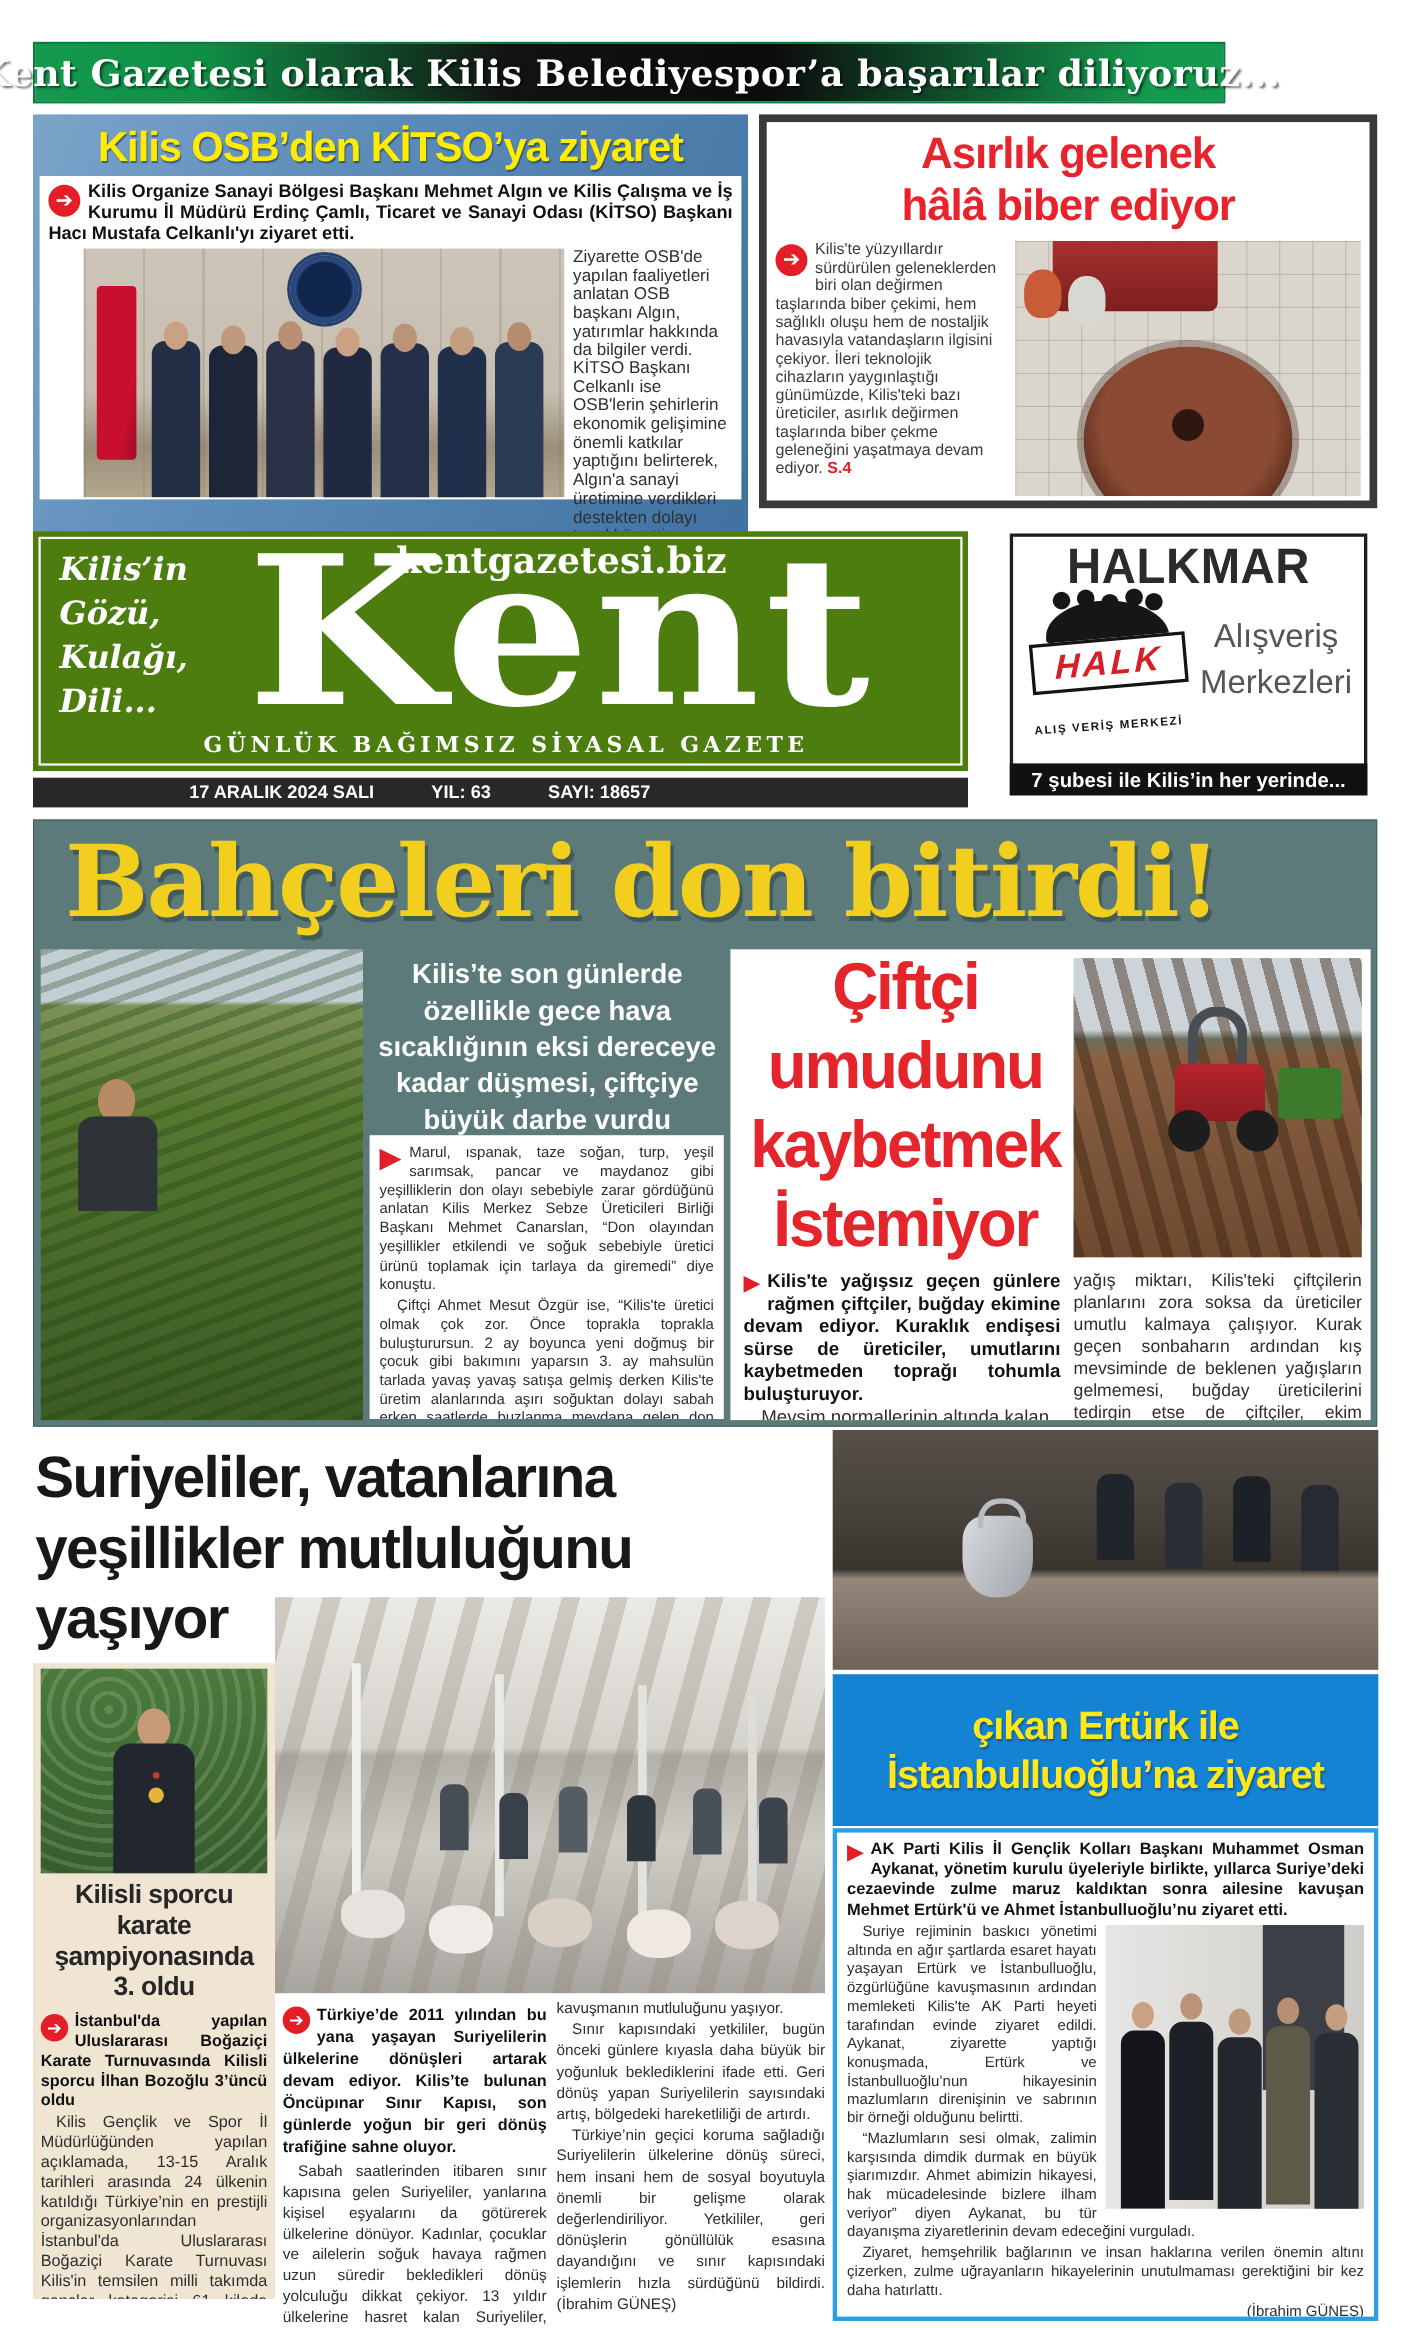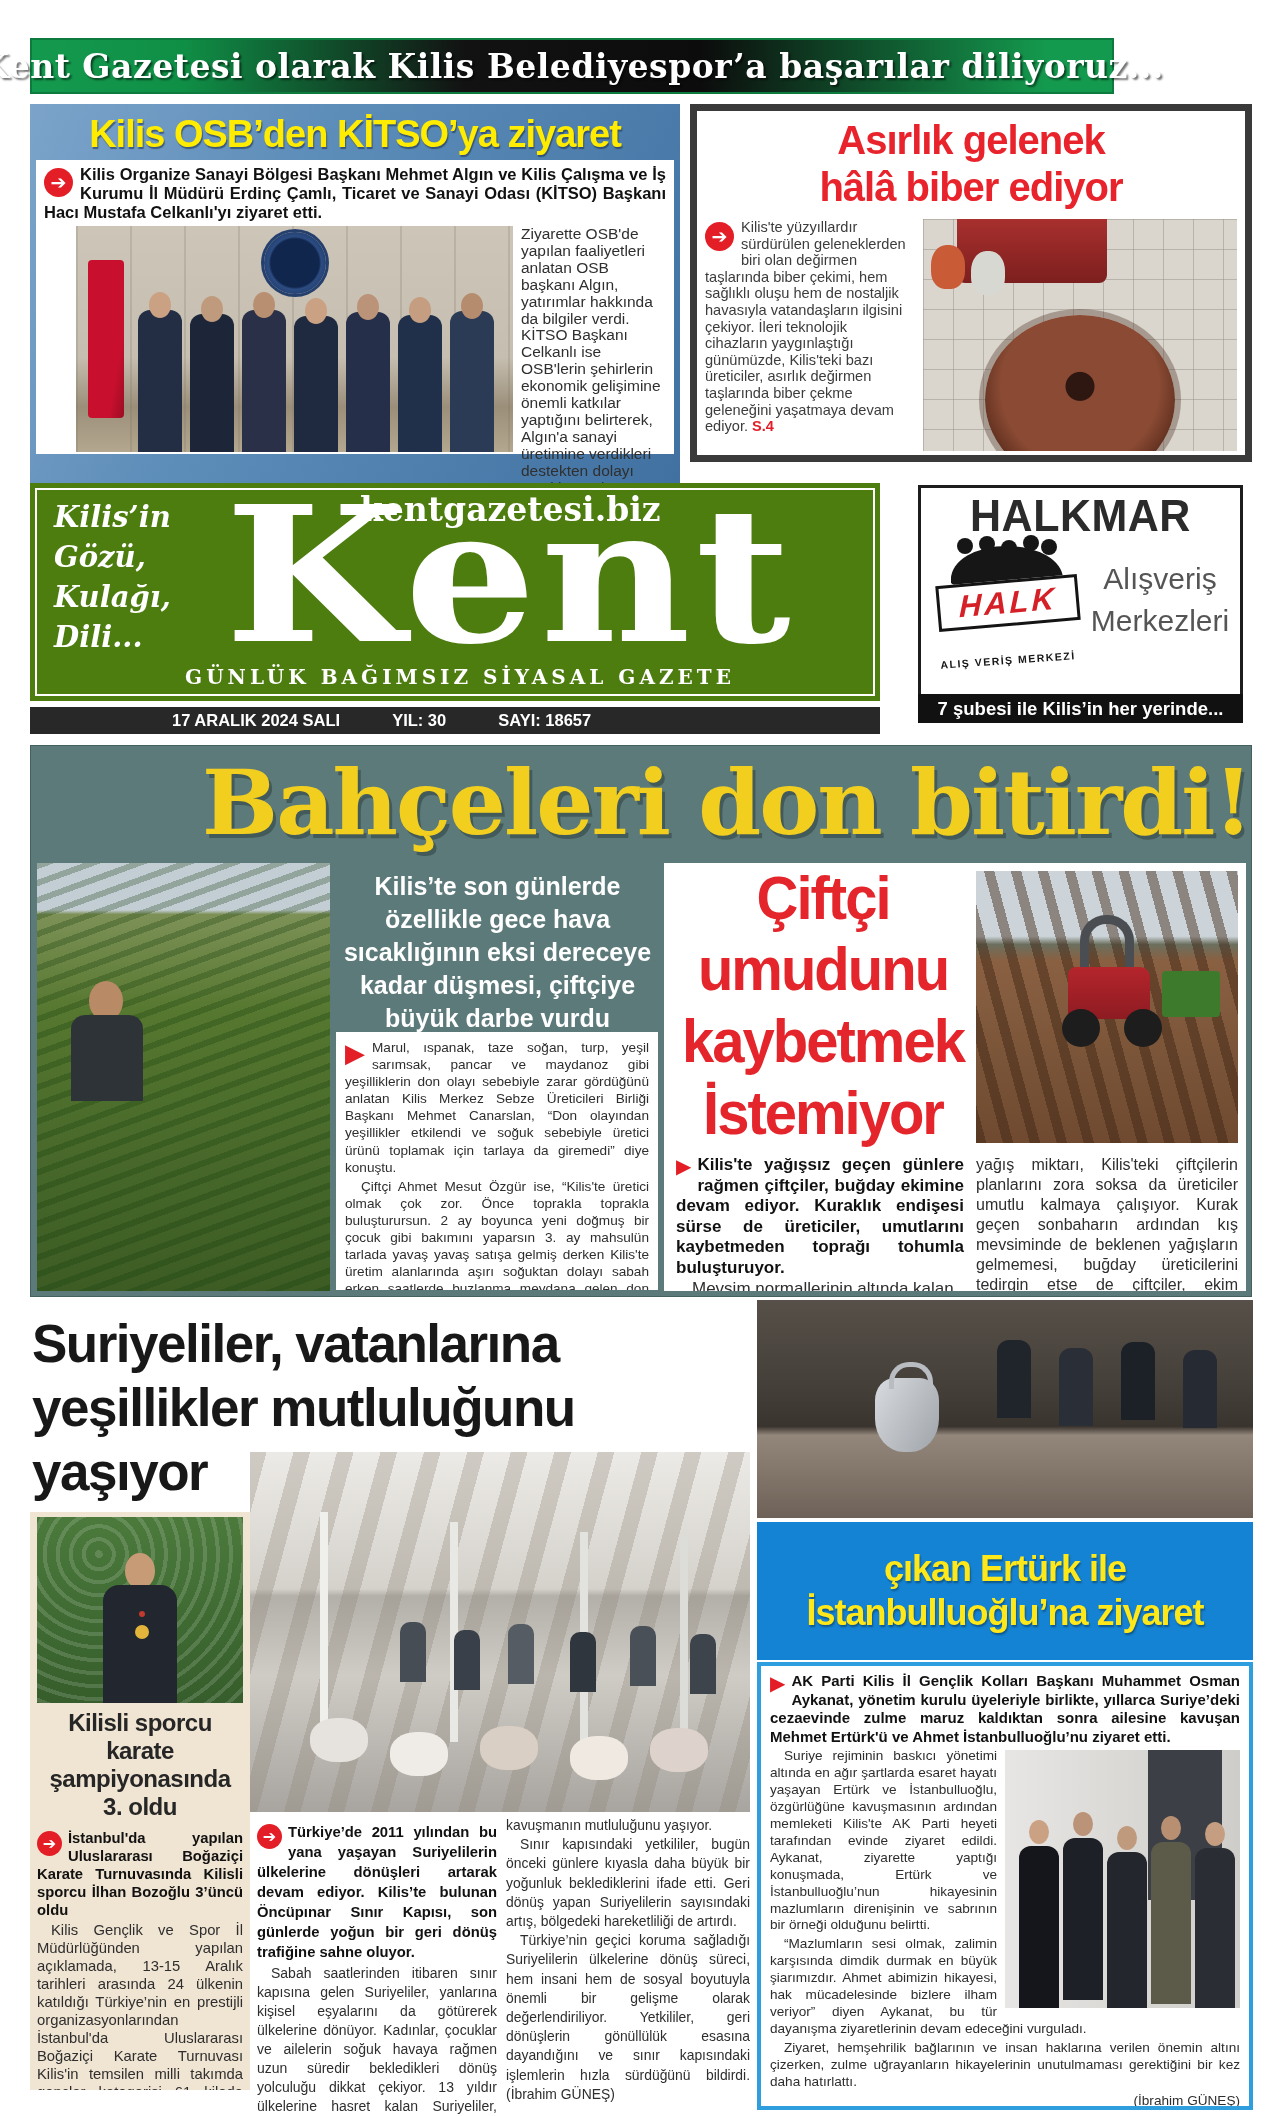--- a/index.html
+++ b/index.html
@@ -132,23 +132,23 @@
     transform:rotate(-4deg); white-space:nowrap; }
   .halkmar-tagline { position:absolute; right:4px; top:70px; width:152px;
     text-align:center; color:#555; font-size:30px; line-height:42px; }
   .halkmar-footer { position:absolute; left:-3px; right:-3px; bottom:-3px; height:29px;
     background:#111; color:#fff; font-weight:bold; font-size:18.5px;
     display:flex; align-items:center; justify-content:center; white-space:nowrap; }
 
   
   #mainbox { position:absolute; left:30px; top:745px; width:1222px; height:552px;
     background:#5d7a7a; border:1px solid #44605f; }
-  .main-headline { text-align:right; font-family:"DejaVu Serif", serif; font-weight:bold;
+  .main-headline { text-align:left; font-family:"DejaVu Serif", serif; font-weight:bold;
     color:#f2cf1f; font-size:90px; line-height:104px; letter-spacing:-2px; margin-top:4px;
-    text-shadow:3px 4px 0 rgba(35,50,50,.45); white-space:nowrap; }
+    text-shadow:3px 4px 0 rgba(35,50,50,.45); white-space:nowrap;margin-left:28px; }
   .farmer-photo { position:absolute; left:6px; top:117px; width:293px; height:428px;
     overflow:hidden;
     background:
       repeating-linear-gradient(160deg, rgba(20,60,10,.28) 0 6px, transparent 6px 16px),
       linear-gradient(180deg,#c3cdd4 0%,#c3cdd4 11%,#7d9157 12%,#55772f 35%,#47682a 70%,#3c5c24 100%); }
   .f-head { position:absolute; left:52px; top:118px; width:34px; height:40px;
     border-radius:50%; background:#b98a66; }
   .f-body { position:absolute; left:34px; top:152px; width:72px; height:86px;
     border-radius:14px 14px 0 0; background:#2e3338; }
   .main-deck { position:absolute; left:306px; top:124px; width:321px;
@@ -318,21 +318,21 @@
     <span>Gözü,</span><br>
     <span>Kulağı,</span><br>
     <span>Dili...</span>
   </div>
   <div class="website">kentgazetesi.biz</div>
   <div class="kent-logo">Kent</div>
   <div class="gazete-line">GÜNLÜK BAĞIMSIZ SİYASAL GAZETE</div>
 </header>
 <div id="datebar">
   <span>17 ARALIK 2024 SALI</span>
-  <span>YIL: 30</span>
+  <span>YIL: 63</span>
   <span>SAYI: 18657</span>
 </div>
 
 <aside id="halkmar">
   <div class="halkmar-title">HALKMAR</div>
   <div class="halk-logo">
     <div class="people-arc"></div>
     <div class="people-heads"></div>
     <div class="ribbon">
       <span>HALK</span>

